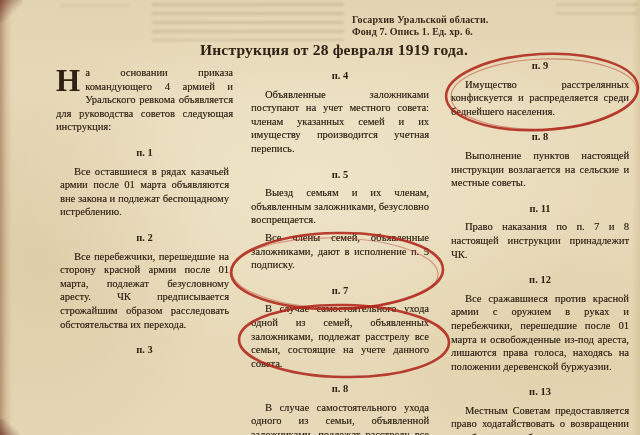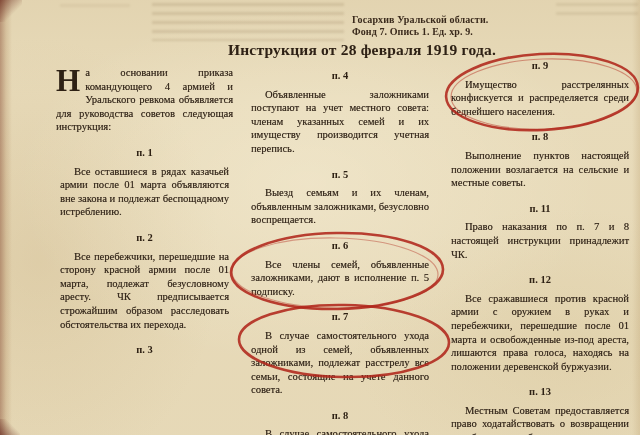--- a/index.html
+++ b/index.html
@@ -41,21 +41,21 @@
   .ghost-a{left:152px;top:3px;width:192px;height:38px;}
   .ghost-b{left:556px;top:3px;width:82px;height:18px;opacity:.22;}
   .ghost-c{left:60px;top:4px;width:70px;height:8px;opacity:.15;}
 
   .archive-header{
     position:absolute;left:352px;top:14px;width:180px;
     font-size:10px;font-weight:bold;color:#3a2a1c;line-height:11.5px;
     letter-spacing:.1px;
   }
   .doc-title{
-    position:absolute;left:172px;top:41px;width:380px;text-align:center;
+    position:absolute;left:144px;top:41px;width:380px;text-align:center;
     font-size:15.5px;font-weight:bold;color:#2e2115;letter-spacing:.2px;
   }
 
   .col{
     position:absolute;color:#33261a;font-size:10.5px;line-height:13.6px;
     text-align:justify;text-shadow:.25px 0 0 rgba(51,38,26,.55);
   }
   .col-left  {left:56px; top:66px; width:177px;}
   .col-mid   {left:247px;top:69px; width:186px;}
   .col-right {left:447px;top:59px; width:186px;}
@@ -81,53 +81,52 @@
 <div class="page-left-edge"></div>
 <div class="page-right-edge"></div>
 <div class="corner-tl"></div>
 <div class="corner-bl"></div>
 <div class="ghost ghost-a"></div>
 <div class="ghost ghost-b"></div>
 <div class="ghost ghost-c"></div>
 
 <div class="archive-header">
   <div>Госархив Уральской области.</div>
-  <div>Фонд 7. Опись 1. Ед. хр. 9.</div>
+  <div>Фонд 7. Опись 1. Ед. хр. 6.</div>
 </div>
 
 <div class="doc-title">Инструкция от 28 февраля 1919 года.</div>
 
 <div class="col col-left">
   <p class="intro"><span class="drop-cap">Н</span><span>а основании приказа командующего 4 армией и Уральского ревкома объявляется для руководства советов следующая инструкция:</span></p>
   <div class="pnum">п. 1</div>
   <p class="ptext">Все оставшиеся в рядах казачьей армии после 01 марта объявляются вне закона и подлежат беспощадному истреблению.</p>
   <div class="pnum">п. 2</div>
   <p class="ptext">Все перебежчики, перешедшие на сторону красной армии после 01 марта, подлежат безусловному аресту. ЧК предписывается строжайшим образом расследовать обстоятельства их перехода.</p>
   <div class="pnum">п. 3</div>
 </div>
 
 <div class="col col-mid">
   <div class="pnum">п. 4</div>
   <p class="ptext">Объявленные заложниками поступают на учет местного совета: членам указанных семей и их имуществу производится учетная перепись.</p>
   <div class="pnum">п. 5</div>
   <p class="ptext">Выезд семьям и их членам, объявленным заложниками, безусловно воспрещается.</p>
-  <div class="pnum">п. 6</div>
   <p class="ptext">Все члены семей, объявленные заложниками, дают в исполнение п. 5 подписку.</p>
   <div class="pnum">п. 7</div>
   <p class="ptext">В случае самостоятельного ухода одной из семей, объявленных заложниками, подлежат расстрелу все семьи, состоящие на учете данного совета.</p>
   <div class="pnum">п. 8</div>
   <p class="ptext">В случае самостоятельного ухода одного из семьи, объявленной заложниками, подлежат расстрелу все члены данной семьи.</p>
 
 </div>
 
 <div class="col col-right">
   <div class="pnum">п. 9</div>
   <p class="ptext">Имущество расстрелянных конфискуется и распределяется среди беднейшего населения.</p>
   <div class="pnum">п. 8</div>
-  <p class="ptext">Выполнение пунктов настоящей положении возлагается на сельские и местные советы.</p>
+  <p class="ptext">Выполнение пунктов настоящей инструкции возлагается на сельские и местные советы.</p>
   <div class="pnum">п. 11</div>
   <p class="ptext">Право наказания по п. 7 и 8 настоящей инструкции принадлежит ЧК.</p>
   <div class="pnum">п. 12</div>
   <p class="ptext">Все сражавшиеся против красной армии с оружием в руках и перебежчики, перешедшие после 01 марта и освобожденные из-под ареста, лишаются права голоса, находясь на положении деревенской буржуазии.</p>
   <div class="pnum">п. 13</div>
   <p class="ptext">Местным Советам предоставляется право ходатайствовать о возвращении перебежчикам избирательного права.</p>
 </div>
 
 <svg class="annotation-layer" width="640" height="435" viewBox="0 0 640 435">
   <ellipse cx="542" cy="92" rx="96" ry="38" fill="none" stroke-width="2.6" opacity="0.88" transform="rotate(-3 542 92)" stroke="#b1271b"></ellipse>

